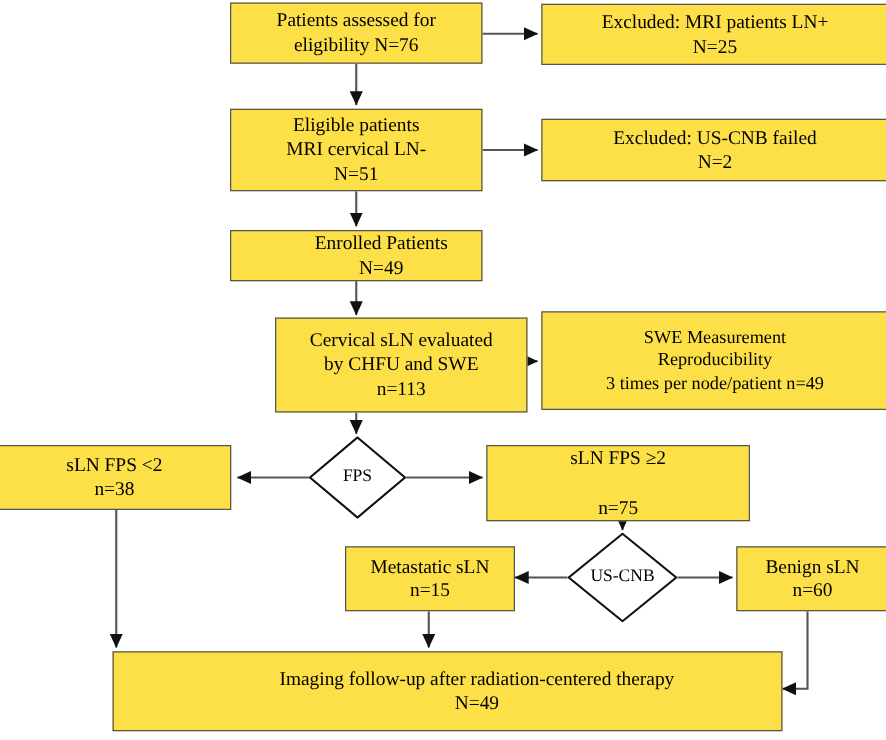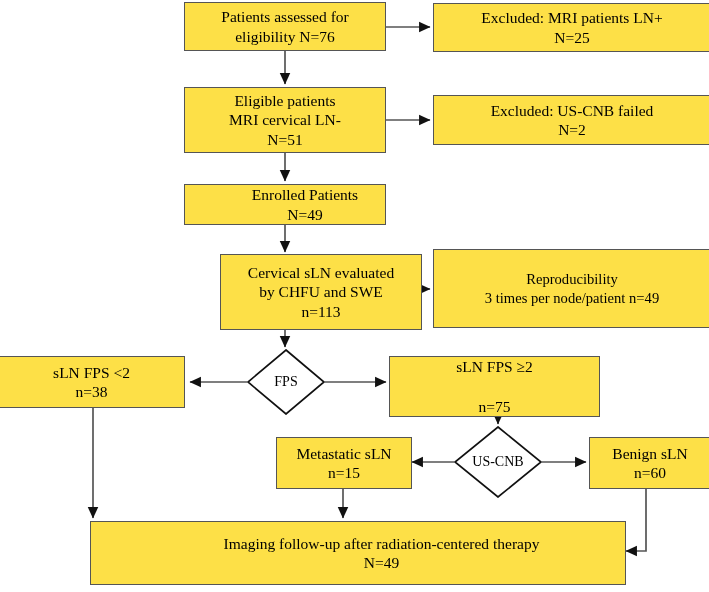--- a/index.html
+++ b/index.html
@@ -127,20 +127,21 @@
     <span class="ln">N=49</span>
   </div>
 
   <div class="node" style="left:184px; top:254px; width:202px; height:76px;margin-left:36px;">
     <span class="ln">Cervical sLN evaluated</span>
     <span class="ln">by CHFU and SWE</span>
     <span class="ln">n=113</span>
   </div>
 
   <div class="node small" style="left:433px; top:249px; width:278px; height:79px;">
+    <span class="ln">SWE Measurement</span>
     <span class="ln">Reproducibility</span>
     <span class="ln">3 times per node/patient n=49</span>
   </div>
 
   <div class="diamond" style="left:247px; top:349px; width:78px; height:66px;">
     <svg width="78" height="66" viewBox="0 0 78 66" xmlns="http://www.w3.org/2000/svg">
       <polygon points="39,1 77,33 39,65 1,33" fill="#ffffff" stroke="#111111" stroke-width="1.7"></polygon>
     </svg>
     <span class="dlabel">FPS</span>
   </div>

